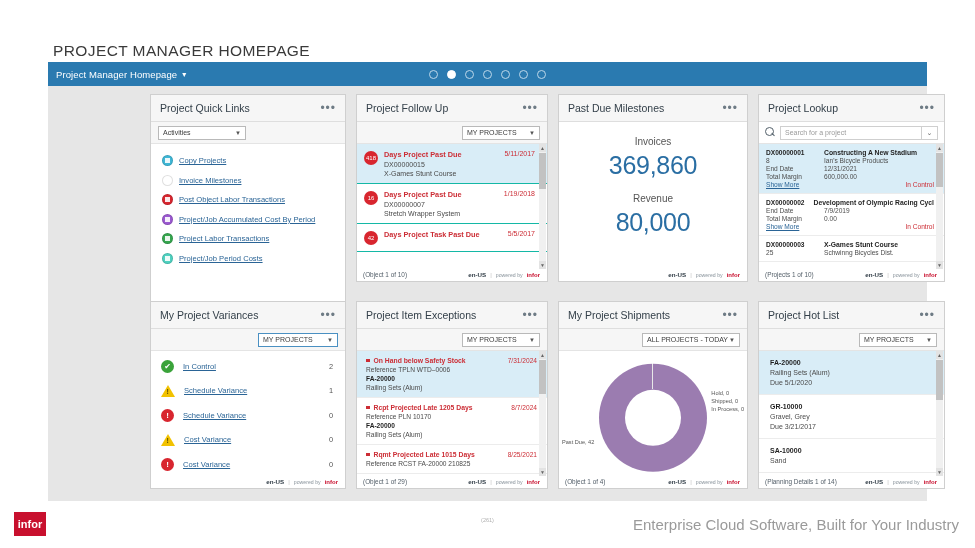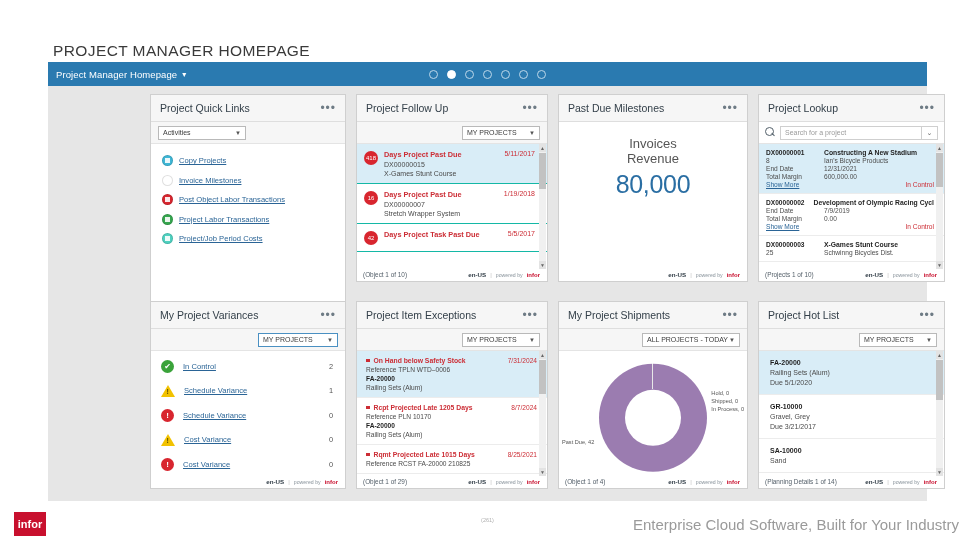--- a/index.html
+++ b/index.html
@@ -46,21 +46,21 @@
   .fmain{ flex:1; }
   .ftitle{ font-size:7.3px; font-weight:bold; color:#cc2d35; }
   .fsub{ font-size:7px; color:#4a4a4a; margin-top:2px; }
   .fdate{ font-size:7px; color:#cc2d35; margin-left:auto; padding-left:6px; }
 
   .scroll{ position:absolute; right:1px; top:0; bottom:0; width:7px; background:#f0f0f0; }
   .sthumb{ position:absolute; left:0; width:7px; background:#c2c2c2; }
   .sarrow{ position:absolute; left:0; width:7px; height:8px; background:#e3e3e3; color:#666; font-size:5px; text-align:center; line-height:8px; }
 
   .kpi{ text-align:center; padding-top:14px; }
-  .kpi-label{ font-size:13px; color:#555; }
+  .kpi-label{ font-size:10px; color:#555; }
   .kpi-value{ font-size:25px; color:#2a6ea3; font-weight:400; margin:4px 0 13px; letter-spacing:-.3px; }
 
   .searchrow{ height:22px; border-bottom:1px solid #e4e4e4; display:flex; align-items:center; padding:0 6px; background:#fff; }
   .mag{ width:11px; height:11px; margin-right:4px; position:relative; flex:none; }
   .mag::before{ content:""; position:absolute; left:0; top:0; width:7px; height:7px; border:1.2px solid #53606a; border-radius:50%; }
   .mag::after{ content:""; position:absolute; left:6.4px; top:6.6px; width:4px; height:1.2px; background:#53606a; transform:rotate(45deg); }
   .sinput{ flex:1; height:14px; border:1px solid #cfcfcf; background:#fff; display:flex; align-items:center; padding-left:4px; font-size:7px; color:#9a9a9a; }
   .schev{ width:16px; height:14px; border:1px solid #cfcfcf; border-left:none; display:flex; align-items:center; justify-content:center; font-size:7px; color:#666; }
 
   .plrow{ padding:5px 10px 5px 7px; border-bottom:1px solid #ececec; font-size:6.6px; }
@@ -160,20 +160,26 @@
               </span>
               <a href="#">Invoice Milestones</a>
             </div>
             <div class="link-row">
               <span class="lic" style="background: rgb(216, 38, 47); border: 1px solid rgba(0, 0, 0, 0.12);">
                 <i></i>
               </span>
               <a href="#">Post Object Labor Transactions</a>
             </div>
             <div class="link-row">
+              <span class="lic" style="background: rgb(155, 89, 208); border: 1px solid rgba(0, 0, 0, 0.12);">
+                <i></i>
+              </span>
+              <a href="#">Project/Job Accumulated Cost By Period</a>
+            </div>
+            <div class="link-row">
               <span class="lic" style="background: rgb(54, 166, 79); border: 1px solid rgba(0, 0, 0, 0.12);">
                 <i></i>
               </span>
               <a href="#">Project Labor Transactions</a>
             </div>
             <div class="link-row">
               <span class="lic" style="background: rgb(79, 209, 192); border: 1px solid rgba(0, 0, 0, 0.12);">
                 <i></i>
               </span>
               <a href="#">Project/Job Period Costs</a>
@@ -245,20 +251,21 @@
     </div>
 
     <div class="card" style="left:510px;top:8px;width:190px;height:188px">
       <div class="card-head">
         <span class="card-title">Past Due Milestones</span>
         <span class="kebab">•••</span>
       </div>
       <div class="card-body">
         <div class="kpi">
           <div class="kpi-label">Invoices</div>
+          <div class="kpi-value">369,860</div>
           <div class="kpi-label">Revenue</div>
           <div class="kpi-value">80,000</div>
         </div>
         <div class="cardfoot">
           <span class="en">en-US</span>
           <span class="bar">|</span>
           <span class="pw">powered by</span>
           <span class="inf">infor</span>
         </div>
       </div>

